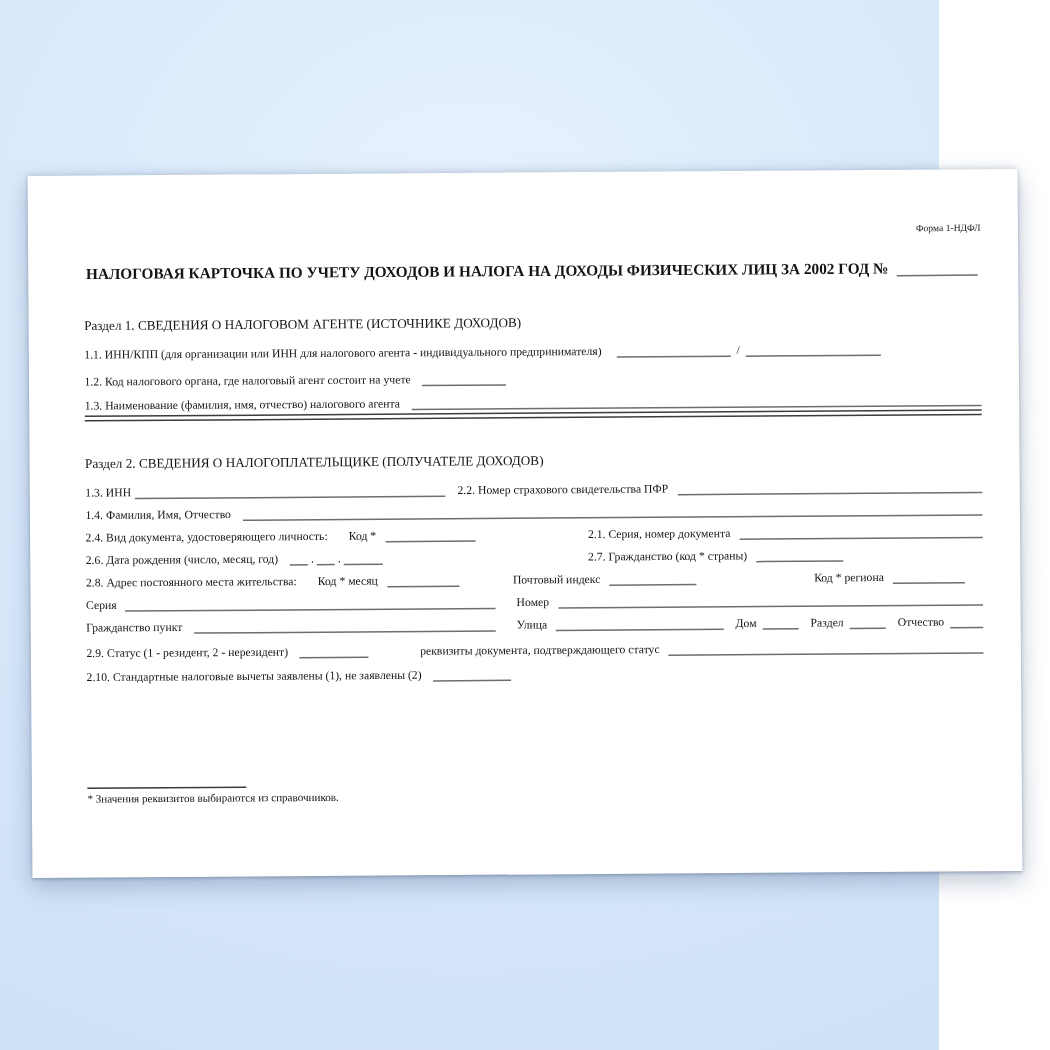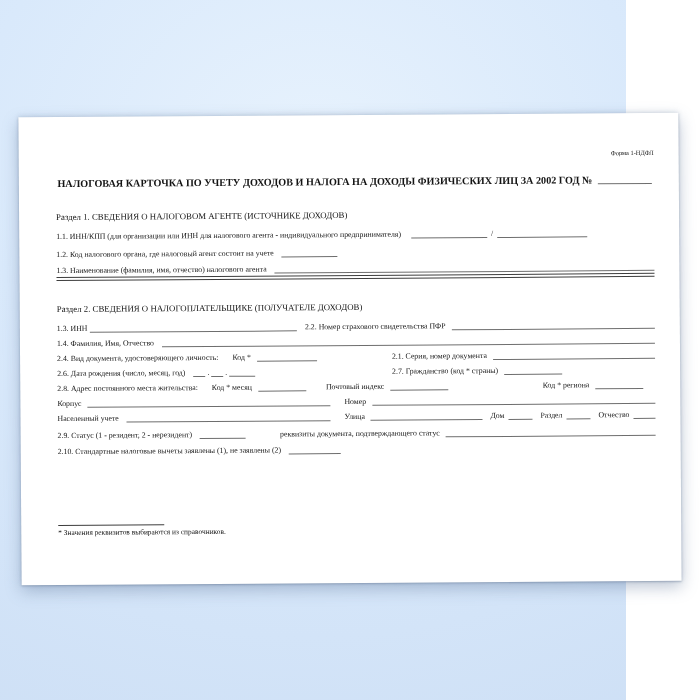--- a/index.html
+++ b/index.html
@@ -34,21 +34,21 @@
   .u {
     border-bottom: 1px solid #6e6e6e;
     height: 8px; flex: 0 0 auto;
   }
   .grow { flex: 1 1 auto; }
   .w12{width:12px}.w22{width:22px}.w24{width:24px}.w26{width:26px}
   .w46{width:46px}.w48{width:48px}.w52{width:52px}.w56{width:56px}
   .w58{width:58px}.w60{width:60px}.w76{width:76px}.w90{width:90px}.w54{width:54px}
   .ml2{margin-left:2px}.ml4{margin-left:4px}.ml6{margin-left:6px}
   .ml8{margin-left:8px}.ml10{margin-left:10px}.ml14{margin-left:14px}
-  .ml20{margin-left:20px}.ml34{margin-left:34px}
+  .ml20{margin-left:36px}.ml34{margin-left:34px}
   .mlauto{margin-left:auto}
   .mr8{margin-right:8px}.mr12{margin-right:12px}.mr14{margin-right:14px}
   .col { display:flex; align-items:flex-end; }
   .col-41 { width: 41.5%; }
   .col-48 { width: 48%; }
   .col-56 { width: 56%; }
   .col-fill { flex: 1 1 auto; }
   .form-code {
     position: absolute; top: 36px; right: 25px;
     font-size: 6.4px; color: #1a1a1a;
@@ -177,32 +177,32 @@
       <span class="lbl ml14">Код * месяц</span>
       <span class="u w48 ml6"></span>
       <span class="lbl ml20">Почтовый индекс</span>
       <span class="u w58 ml6"></span>
       <span class="lbl mlauto">Код * региона</span>
       <span class="u w48 ml6 mr12"></span>
     </div>
 
     <div class="row t-rdis">
       <span class="col col-48">
-        <span class="lbl">Корпус</span>
+        <span class="lbl">Серия</span>
         <span class="u grow ml6 mr14"></span>
       </span>
       <span class="col col-fill">
         <span class="lbl">Номер</span>
         <span class="u grow ml6"></span>
       </span>
     </div>
 
     <div class="row t-rset">
       <span class="col col-48">
-        <span class="lbl">Населенный учете</span>
+        <span class="lbl">Гражданство пункт</span>
         <span class="u grow ml8 mr14"></span>
       </span>
       <span class="col col-fill">
         <span class="lbl">Улица</span>
         <span class="u grow ml6"></span>
         <span class="lbl ml8">Дом</span>
         <span class="u w24 ml4"></span>
         <span class="lbl ml8">Раздел</span>
         <span class="u w24 ml4"></span>
         <span class="lbl ml8">Отчество</span>

